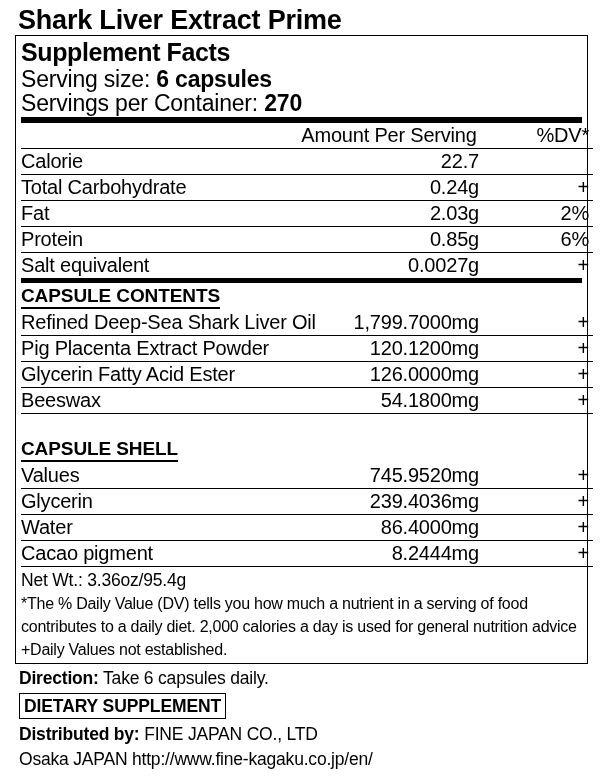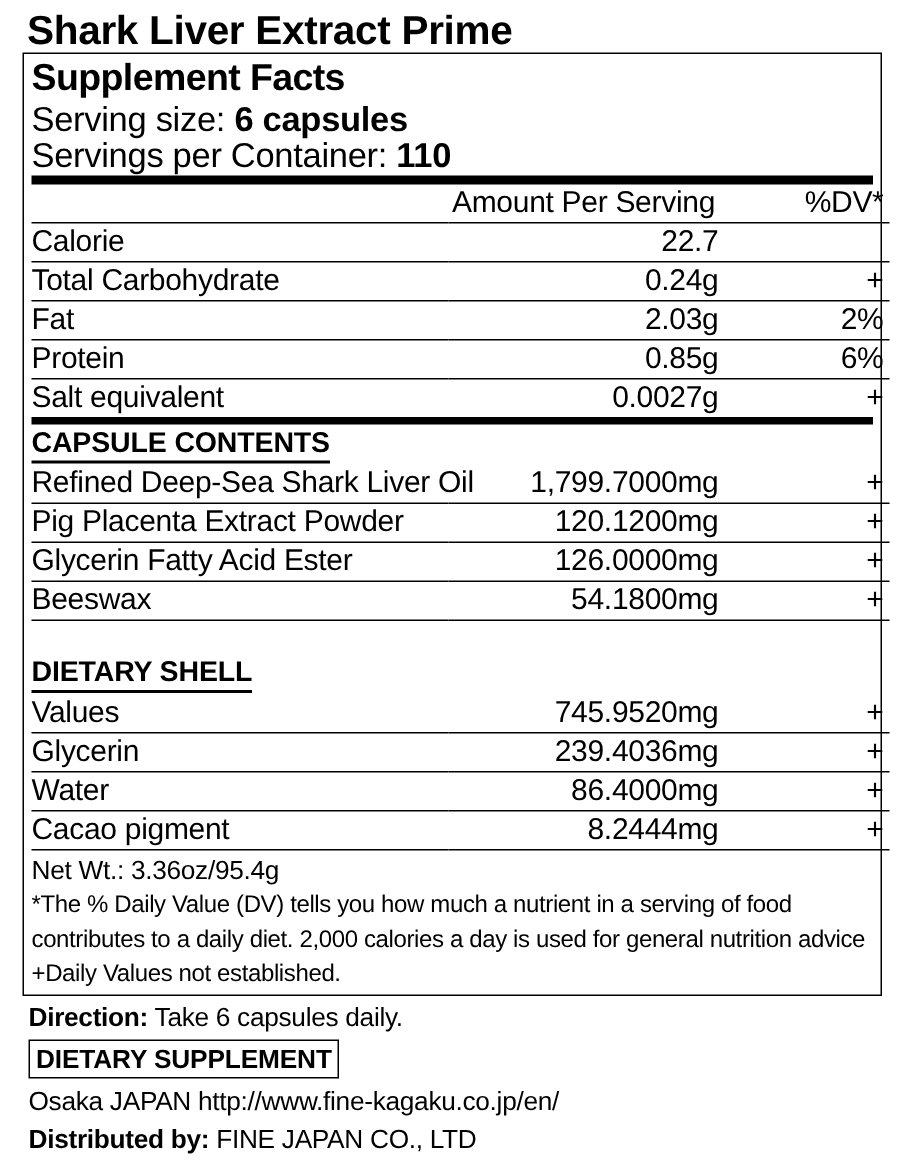--- a/index.html
+++ b/index.html
@@ -173,21 +173,21 @@
 
     <div class="sf-title">Supplement Facts</div>
 
     <div class="serving-line">
       <span>Serving size:</span>
       <b>6 capsules</b>
     </div>
 
     <div class="serving-line">
       <span>Servings per Container:</span>
-      <b>110</b>
+      <b>270</b>
     </div>
 
     <div class="rule-thick"></div>
 
     <table class="nutri-table">
       <tbody>
         <tr class="hdr">
           <td class="col-name"></td>
           <td class="col-amount hdr-amount">Amount Per Serving</td>
           <td class="col-dv hdr-dv">%DV*</td>
@@ -247,21 +247,21 @@
             <td class="col-amount">54.1800mg</td>
             <td class="col-dv">+</td>
           </tr>
         </tbody>
       </table>
     </div>
 
     <div class="spacer-row"></div>
 
     <div>
-      <div class="section-head">DIETARY SHELL</div>
+      <div class="section-head">CAPSULE SHELL</div>
       <table class="nutri-table">
         <tbody>
           <tr class="datarow">
             <td class="col-name">Values</td>
             <td class="col-amount">745.9520mg</td>
             <td class="col-dv">+</td>
           </tr>
           <tr class="datarow">
             <td class="col-name">Glycerin</td>
             <td class="col-amount">239.4036mg</td>
@@ -292,21 +292,21 @@
   </div>
 
   <div class="below">
     <div class="direction">
       <b>Direction:</b>
       <span>Take 6 capsules daily.</span>
     </div>
 
     <div class="dietary-badge">DIETARY SUPPLEMENT</div>
 
-    <div class="dist-line">Osaka JAPAN http://www.fine-kagaku.co.jp/en/</div>
-
     <div class="dist-line">
       <b>Distributed by:</b>
       <span>FINE JAPAN CO., LTD</span>
     </div>
+
+    <div class="dist-line">Osaka JAPAN http://www.fine-kagaku.co.jp/en/</div>
   </div>
 
 </div>
 
 </body></html>

